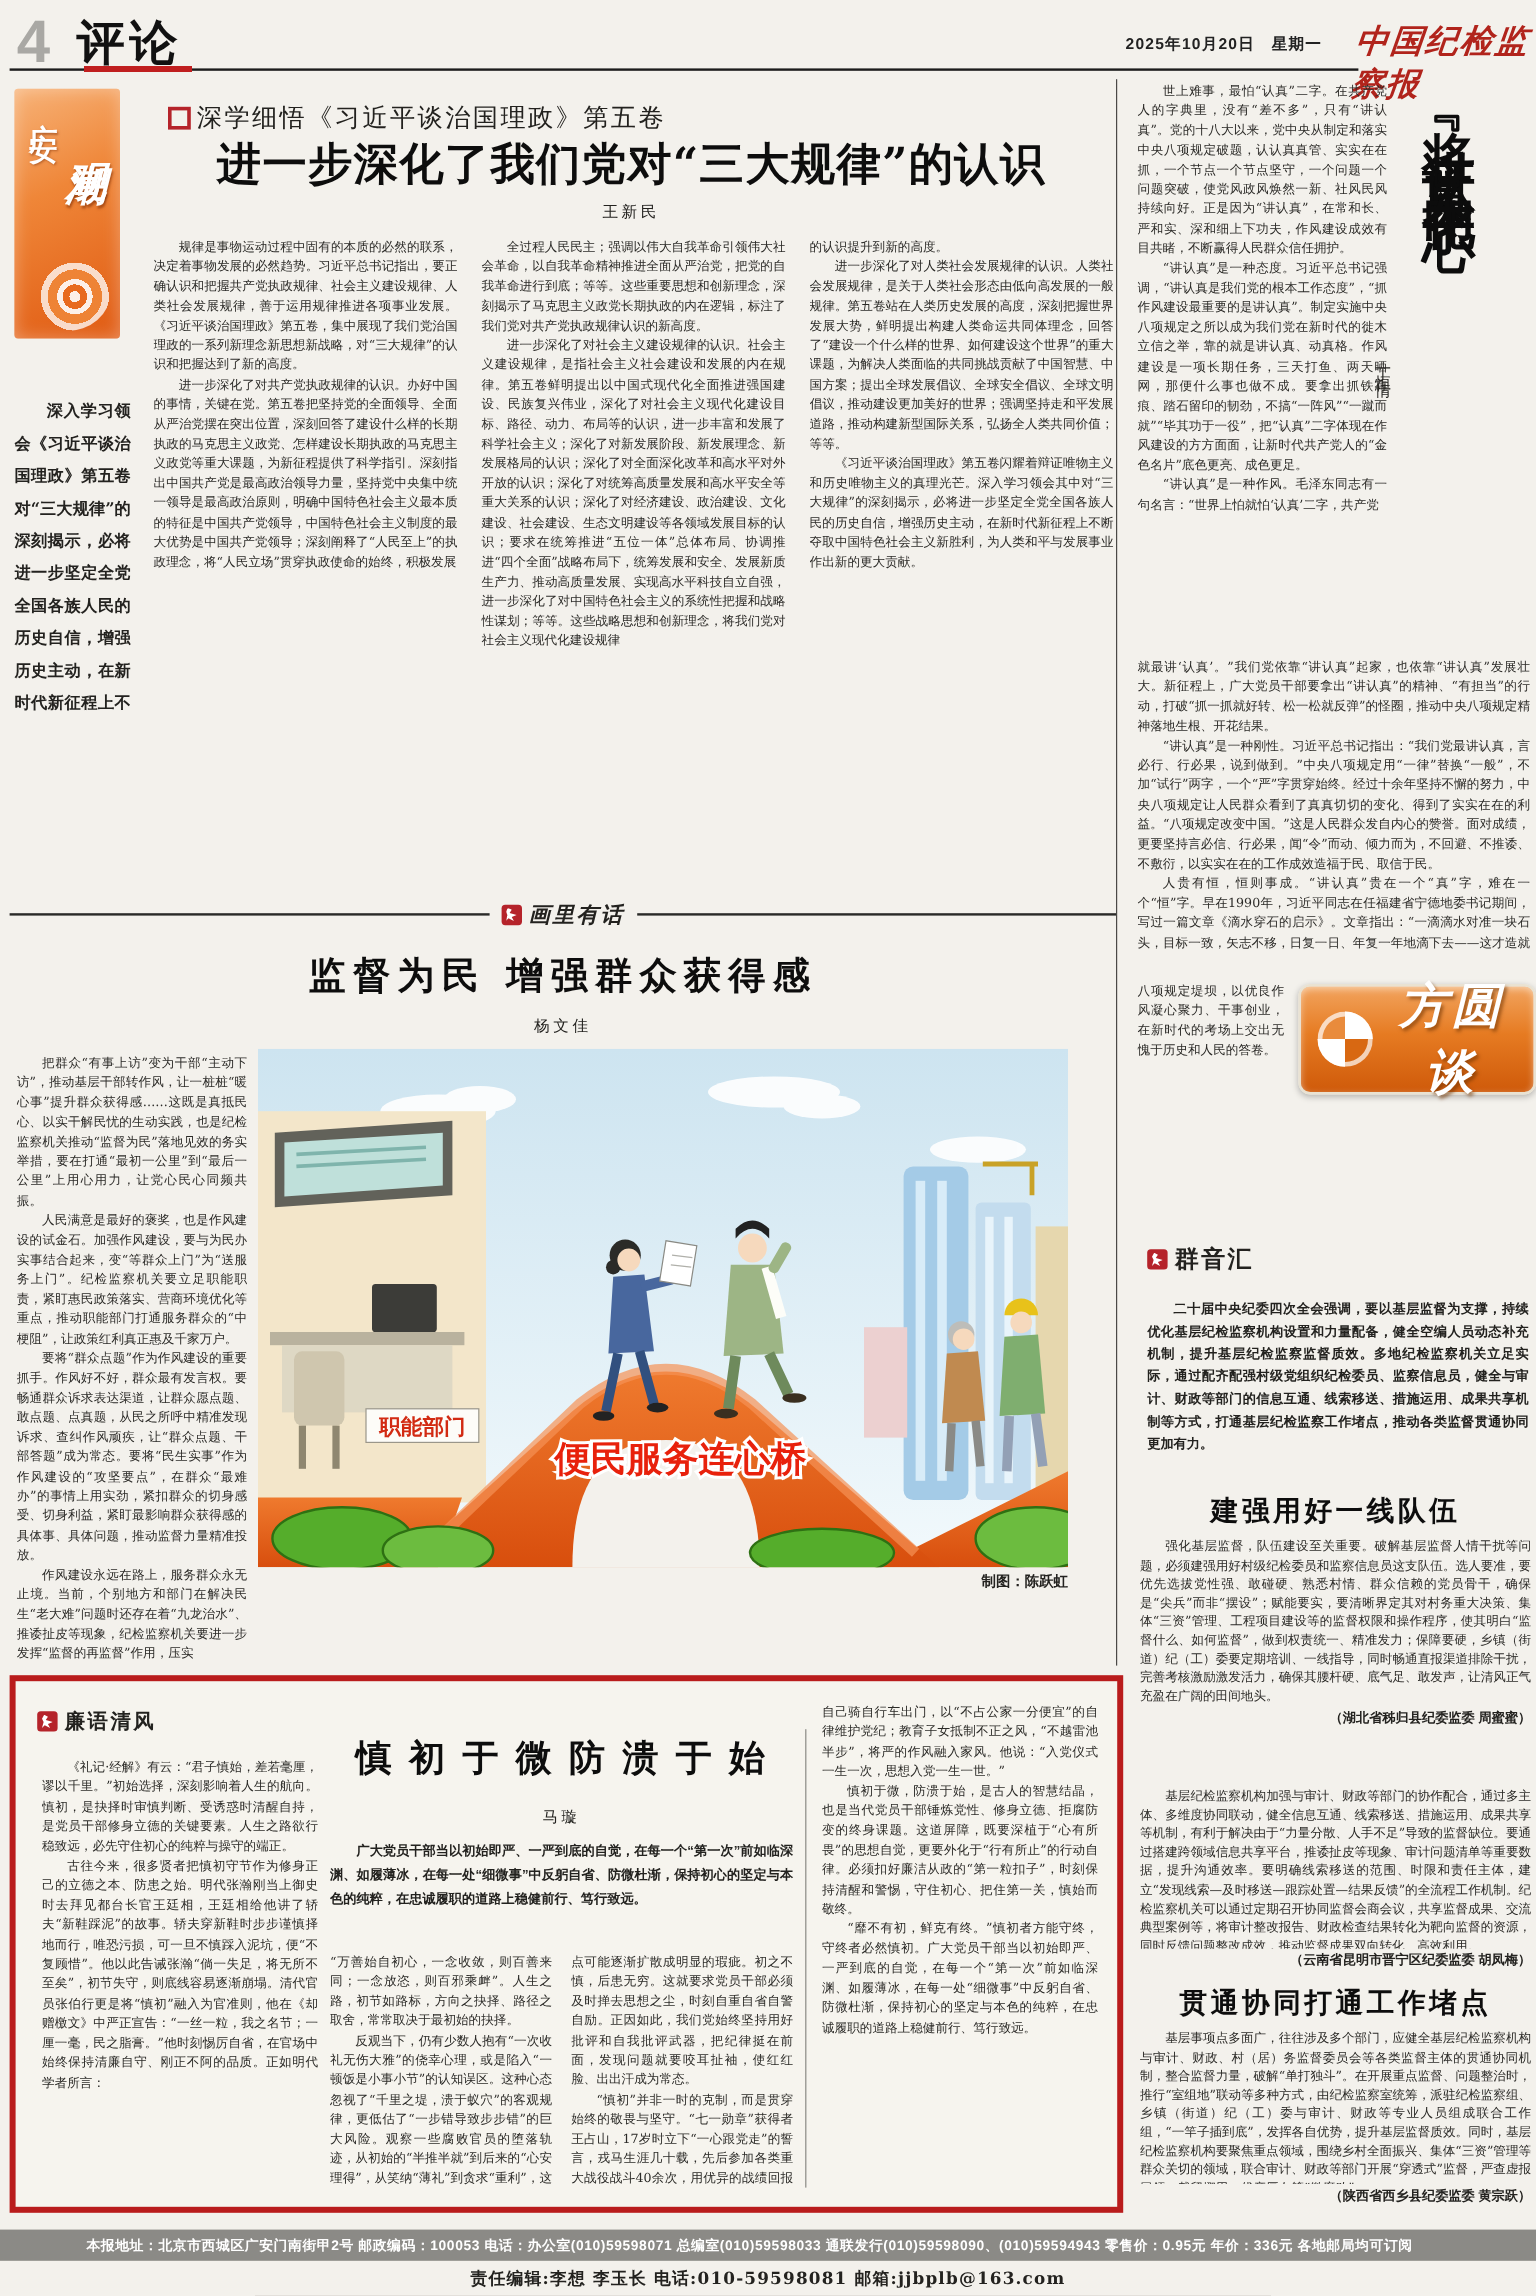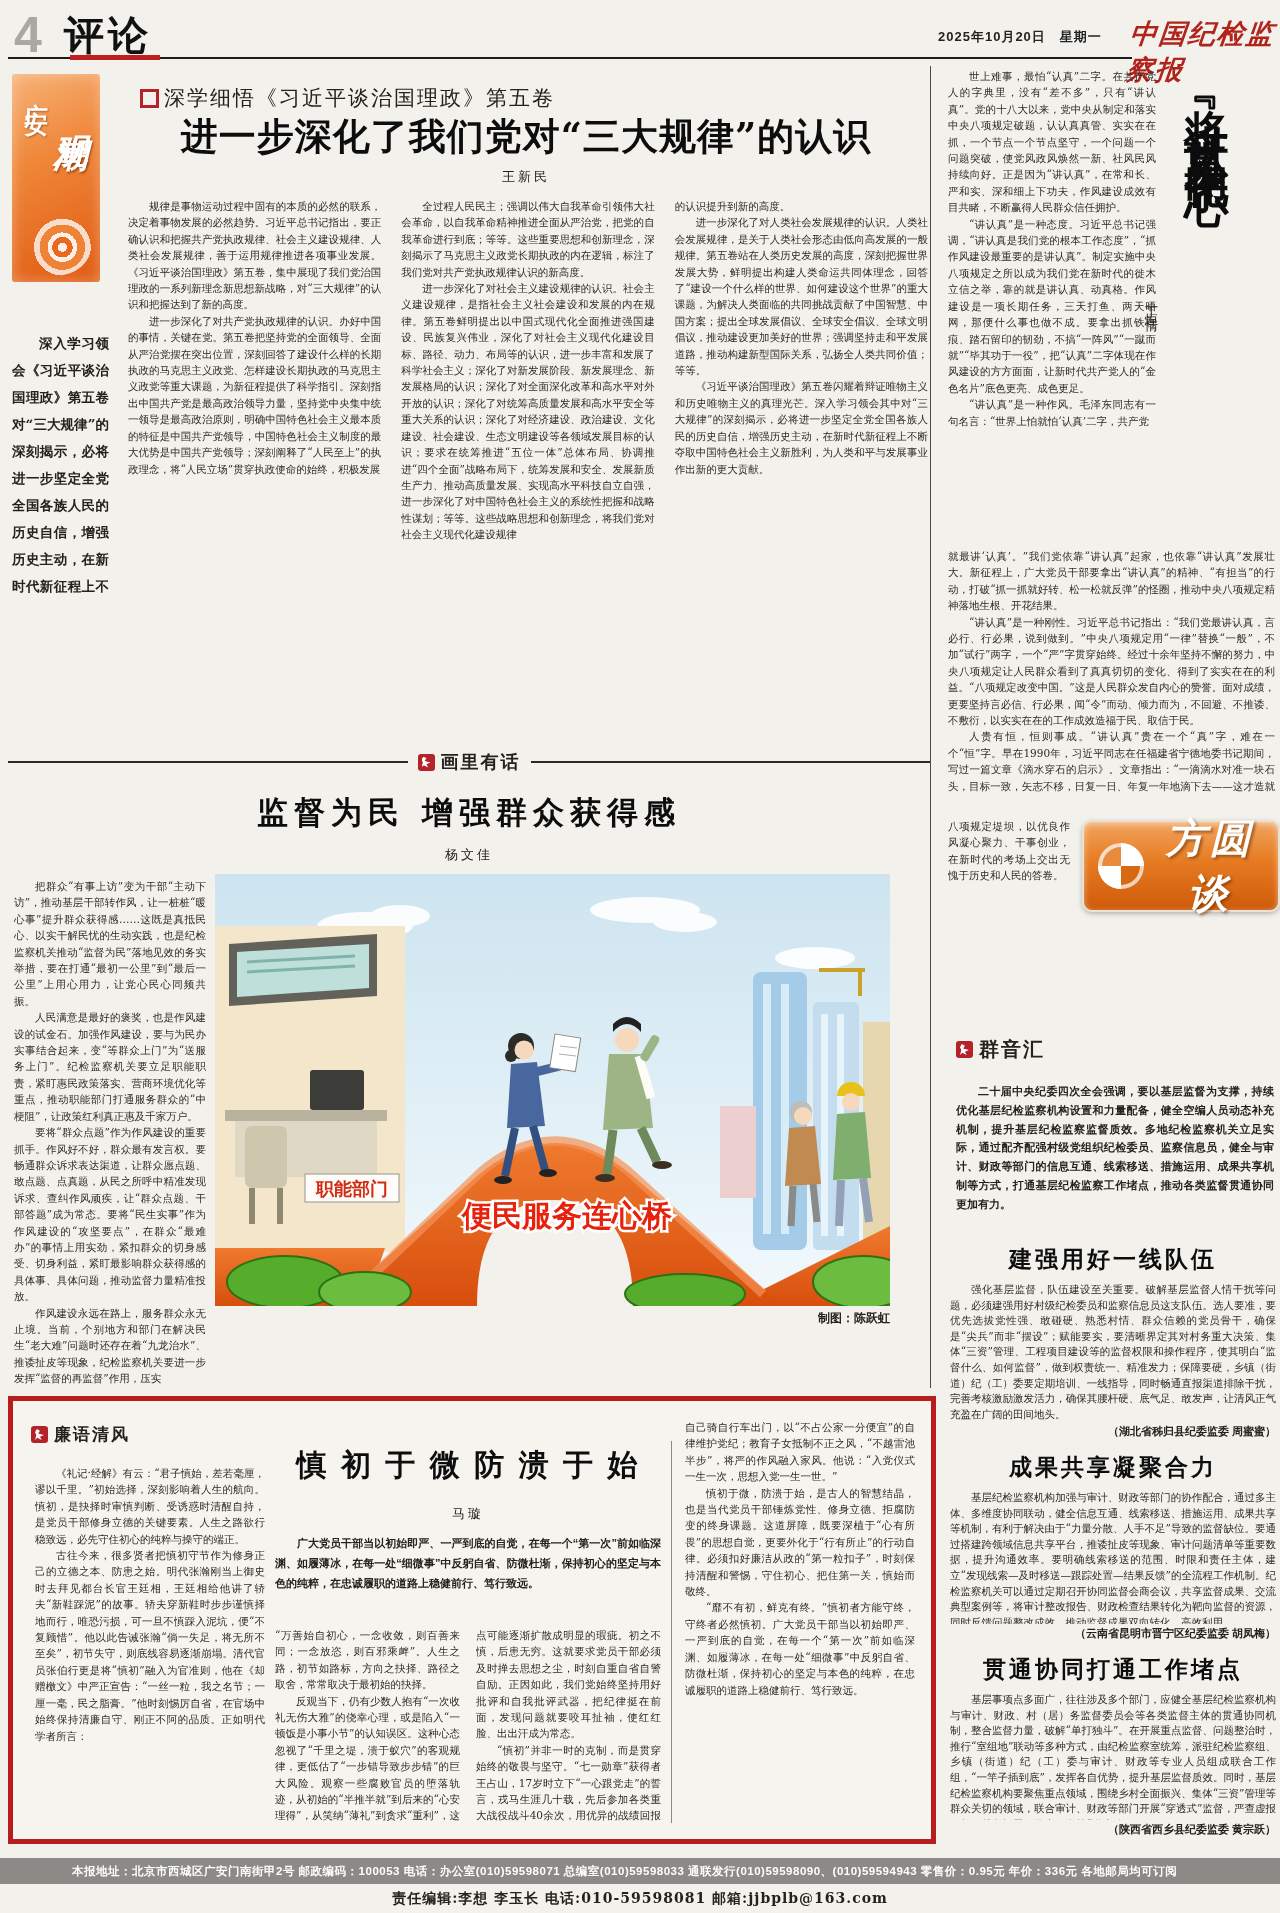--- a/index.html
+++ b/index.html
@@ -29,21 +29,21 @@
   
   .kicker{font-size:21px;font-weight:400;letter-spacing:2px;display:flex;align-items:center;gap:5px;}
   .ksq{width:13px;height:13px;border:3.5px solid #b5232a;display:inline-block;}
   .main-head{font-size:37px;font-weight:900;letter-spacing:1px;text-align:center;color:#0d0d0d;}
   .byline{font-size:13px;text-align:center;letter-spacing:3px;}
   .bodytxt{font-size:10.5px;line-height:16.4px;color:#2b2a27;}
   .colwrap{display:flex;gap:20px;}
   .colwrap>div{flex:1;}
   
   .rule-v{width:1px;background:#4a4946;}
-  .divider{display:flex;align-items:center;gap:10px;}
+  .divider{display:flex;align-items:center;gap:10px;font-style:italic;}
   .divider .ln{flex:1;height:1.5px;background:#2a2a28;}
   .seclabel{display:flex;align-items:center;gap:6px;font-size:18px;font-weight:700;letter-spacing:2px;}
   .redsq{width:17px;height:17px;background:#b5232a;border-radius:3px;position:relative;flex:0 0 auto;}
   .redsq::after{content:"";position:absolute;left:4px;top:3px;width:9px;height:11px;
      background:#fff;clip-path:polygon(20% 0,55% 15%,35% 40%,100% 55%,55% 70%,75% 100%,25% 80%,0 100%,15% 55%,0 30%);}
   .h2c{font-size:31px;font-weight:900;letter-spacing:6px;text-align:center;color:#0d0d0d;}
   .h3c{font-size:23px;font-weight:900;letter-spacing:3px;text-align:center;color:#0d0d0d;}
   .sign{font-family:"Liberation Sans",sans-serif;font-size:11px;font-weight:700;text-align:right;}
   .boldintro{font-family:"Liberation Sans",sans-serif;font-weight:700;}
   
@@ -288,21 +288,20 @@
   <div class="abs boldintro jus" style="left:956px;top:1082px;width:318px;height:150px;font-size:11px;line-height:18.8px;">
       <p style="margin:0;text-indent:2em;">二十届中央纪委四次全会强调，要以基层监督为支撑，持续优化基层纪检监察机构设置和力量配备，健全空编人员动态补充机制，提升基层纪检监察监督质效。多地纪检监察机关立足实际，通过配齐配强村级党组织纪检委员、监察信息员，健全与审计、财政等部门的信息互通、线索移送、措施运用、成果共享机制等方式，打通基层纪检监察工作堵点，推动各类监督贯通协同更加有力。</p>
     </div>
 
   <div class="abs h3c" style="left:950px;top:1244px;width:326px;">建强用好一线队伍</div>
   <div class="abs bodytxt jus" style="left:950px;top:1282px;width:326px;height:140px;line-height:15.6px;">
       <p>强化基层监督，队伍建设至关重要。破解基层监督人情干扰等问题，必须建强用好村级纪检委员和监察信息员这支队伍。选人要准，要优先选拔党性强、敢碰硬、熟悉村情、群众信赖的党员骨干，确保是“尖兵”而非“摆设”；赋能要实，要清晰界定其对村务重大决策、集体“三资”管理、工程项目建设等的监督权限和操作程序，使其明白“监督什么、如何监督”，做到权责统一、精准发力；保障要硬，乡镇（街道）纪（工）委要定期培训、一线指导，同时畅通直报渠道排除干扰，完善考核激励激发活力，确保其腰杆硬、底气足、敢发声，让清风正气充盈在广阔的田间地头。</p>
     </div>
   <div class="abs sign" style="left:950px;top:1424px;width:326px;">（湖北省秭归县纪委监委  周蜜蜜）</div>
 
-  <div class="abs h3c" style="left:950px;top:1452px;width:326px;">成果共享凝聚合力</div>
   <div class="abs bodytxt jus" style="left:950px;top:1490px;width:326px;height:134px;line-height:15.6px;">
       <p>基层纪检监察机构加强与审计、财政等部门的协作配合，通过多主体、多维度协同联动，健全信息互通、线索移送、措施运用、成果共享等机制，有利于解决由于“力量分散、人手不足”导致的监督缺位。要通过搭建跨领域信息共享平台，推诿扯皮等现象、审计问题清单等重要数据，提升沟通效率。要明确线索移送的范围、时限和责任主体，建立“发现线索—及时移送—跟踪处置—结果反馈”的全流程工作机制。纪检监察机关可以通过定期召开协同监督会商会议，共享监督成果、交流典型案例等，将审计整改报告、财政检查结果转化为靶向监督的资源，同时反馈问题整改成效，推动监督成果双向转化、高效利用。</p>
     </div>
   <div class="abs sign" style="left:950px;top:1626px;width:326px;">（云南省昆明市晋宁区纪委监委  胡凤梅）</div>
 
   <div class="abs h3c" style="left:950px;top:1654px;width:326px;">贯通协同打通工作堵点</div>
   <div class="abs bodytxt jus" style="left:950px;top:1692px;width:326px;height:128px;line-height:15.6px;">
       <p>基层事项点多面广，往往涉及多个部门，应健全基层纪检监察机构与审计、财政、村（居）务监督委员会等各类监督主体的贯通协同机制，整合监督力量，破解“单打独斗”。在开展重点监督、问题整治时，推行“室组地”联动等多种方式，由纪检监察室统筹，派驻纪检监察组、乡镇（街道）纪（工）委与审计、财政等专业人员组成联合工作组，“一竿子插到底”，发挥各自优势，提升基层监督质效。同时，基层纪检监察机构要聚焦重点领域，围绕乡村全面振兴、集体“三资”管理等群众关切的领域，联合审计、财政等部门开展“穿透式”监督，严查虚报冒领、截留挪用、优亲厚友等“微腐败”。</p>
     </div>
   <div class="abs sign" style="left:950px;top:1822px;width:326px;">（陕西省西乡县纪委监委  黄宗跃）</div>

